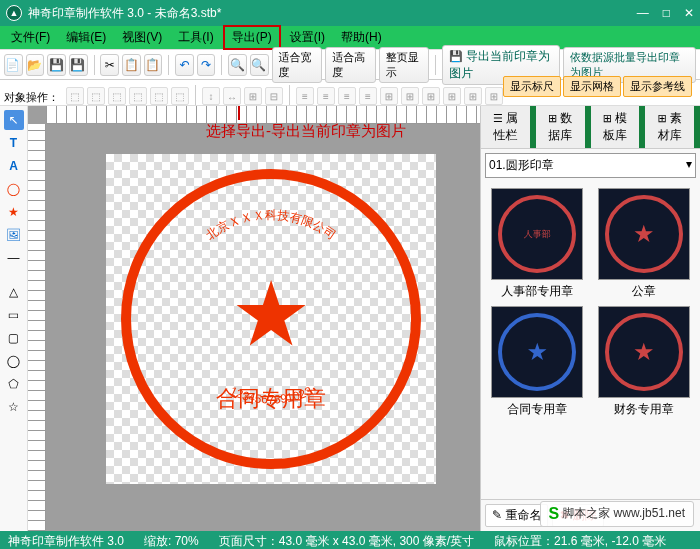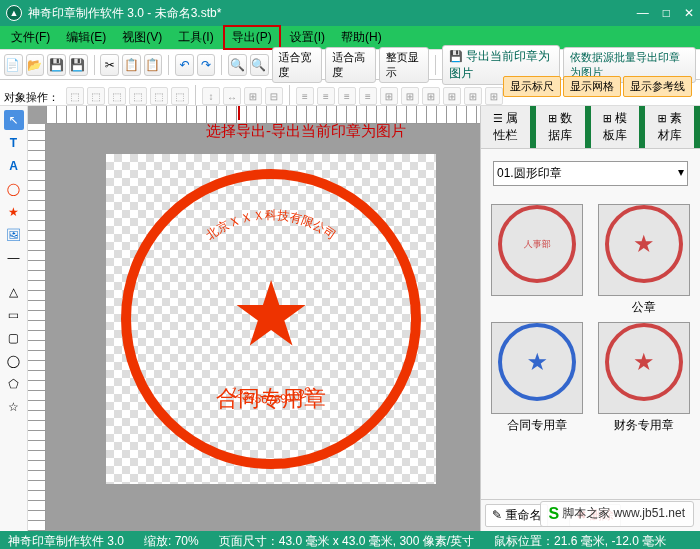--- a/index.html
+++ b/index.html
@@ -32,27 +32,27 @@
 .seal .outer{position:absolute;inset:0;border:10px solid #e30;border-radius:50%}
 .seal .star{position:absolute;left:50%;top:50%;transform:translate(-50%,-55%);font-size:90px;color:#e30}
 .seal .bottomtext{position:absolute;bottom:55px;width:100%;text-align:center;color:#e30;font-size:22px;font-family:SimSun}
 .seal svg{position:absolute;inset:0}
 .annot{position:absolute;left:178px;top:16px;color:#c00;font-size:15px;font-weight:normal}
 .arrow{position:absolute;left:210px;top:-52px;width:2px;height:66px;background:#c00}
 .arrow:before{content:"";position:absolute;top:-6px;left:-4px;border:5px solid transparent;border-bottom:8px solid #c00}
 .rightpanel{width:220px;border-left:1px solid #ccc;background:#f8f8f8;display:flex;flex-direction:column}
 .rtabs{display:flex;border-bottom:1px solid #ccc;background:#eee}
 .rtab{flex:1;padding:4px 8px;text-align:center;font-size:11px;border-right:6px solid #15803d;cursor:pointer}
-.rselect{margin:12px;padding:3px;border:1px solid #999;background:#fff}
+.rselect{margin:4px;padding:3px;border:1px solid #999;background:#fff}
 .thumbs{flex:1;padding:6px;display:grid;grid-template-columns:1fr 1fr;gap:6px;align-content:start;overflow:auto}
 .thumb{text-align:center}
-.thumb .timg{width:92px;height:92px;background:#e5e5e5;border:1px solid #999;display:flex;align-items:flex-start;justify-content:center;margin:0 auto 3px}
+.thumb .timg{width:92px;height:92px;background:#0f172a;border:1px solid #999;display:flex;align-items:center;justify-content:center;margin:0 auto 3px}
 .thumb .tcircle{width:78px;height:78px;border:4px solid #c44;border-radius:50%;display:flex;align-items:center;justify-content:center;font-size:24px;color:#c44;position:relative}
 .thumb .tcircle.blue{border-color:#36c;color:#36c}
-.rfooter{border-top:1px solid #ccc;padding:4px;display:flex;gap:21px;align-items:center;font-size:11px}
+.rfooter{border-top:1px solid #ccc;padding:4px;display:flex;gap:4px;align-items:center;font-size:11px}
 .rfbtn{border:1px solid #ccc;padding:2px 6px;border-radius:2px;background:#fff;cursor:pointer}
 .statusbar{height:20px;background:#1b9e77;color:#fff;display:flex;align-items:center;padding:0 8px;gap:20px;font-size:11px}
 .watermark{position:absolute;right:6px;bottom:22px;background:rgba(255,255,255,.85);border:1px solid #ccc;border-radius:3px;padding:3px 8px;font-size:12px;color:#333}
 .watermark .wg{color:#0a0;font-weight:bold;font-size:16px;vertical-align:middle;margin-right:3px}
 .oplabel{font-size:11px;margin-right:4px}
 </style>
 </head>
 <body>
 
 <div class="titlebar">
@@ -178,20 +178,21 @@
       <div class="rtab">⊞ <span>素材库</span></div>
     </div>
     <div class="rselect"><span>01.圆形印章</span> <span style="float:right">▾</span></div>
     <div class="thumbs">
       <div class="thumb">
           <div class="timg">
             <div class="tcircle">
               <span style="font-size:9px;color:#c44">人事部</span>
             </div>
           </div>
+          <div>人事部专用章</div>
         </div>
       <div class="thumb">
           <div class="timg">
             <div class="tcircle">★</div>
           </div>
           <div>公章</div>
         </div>
       <div class="thumb">
           <div class="timg">
             <div class="tcircle blue">★</div>

